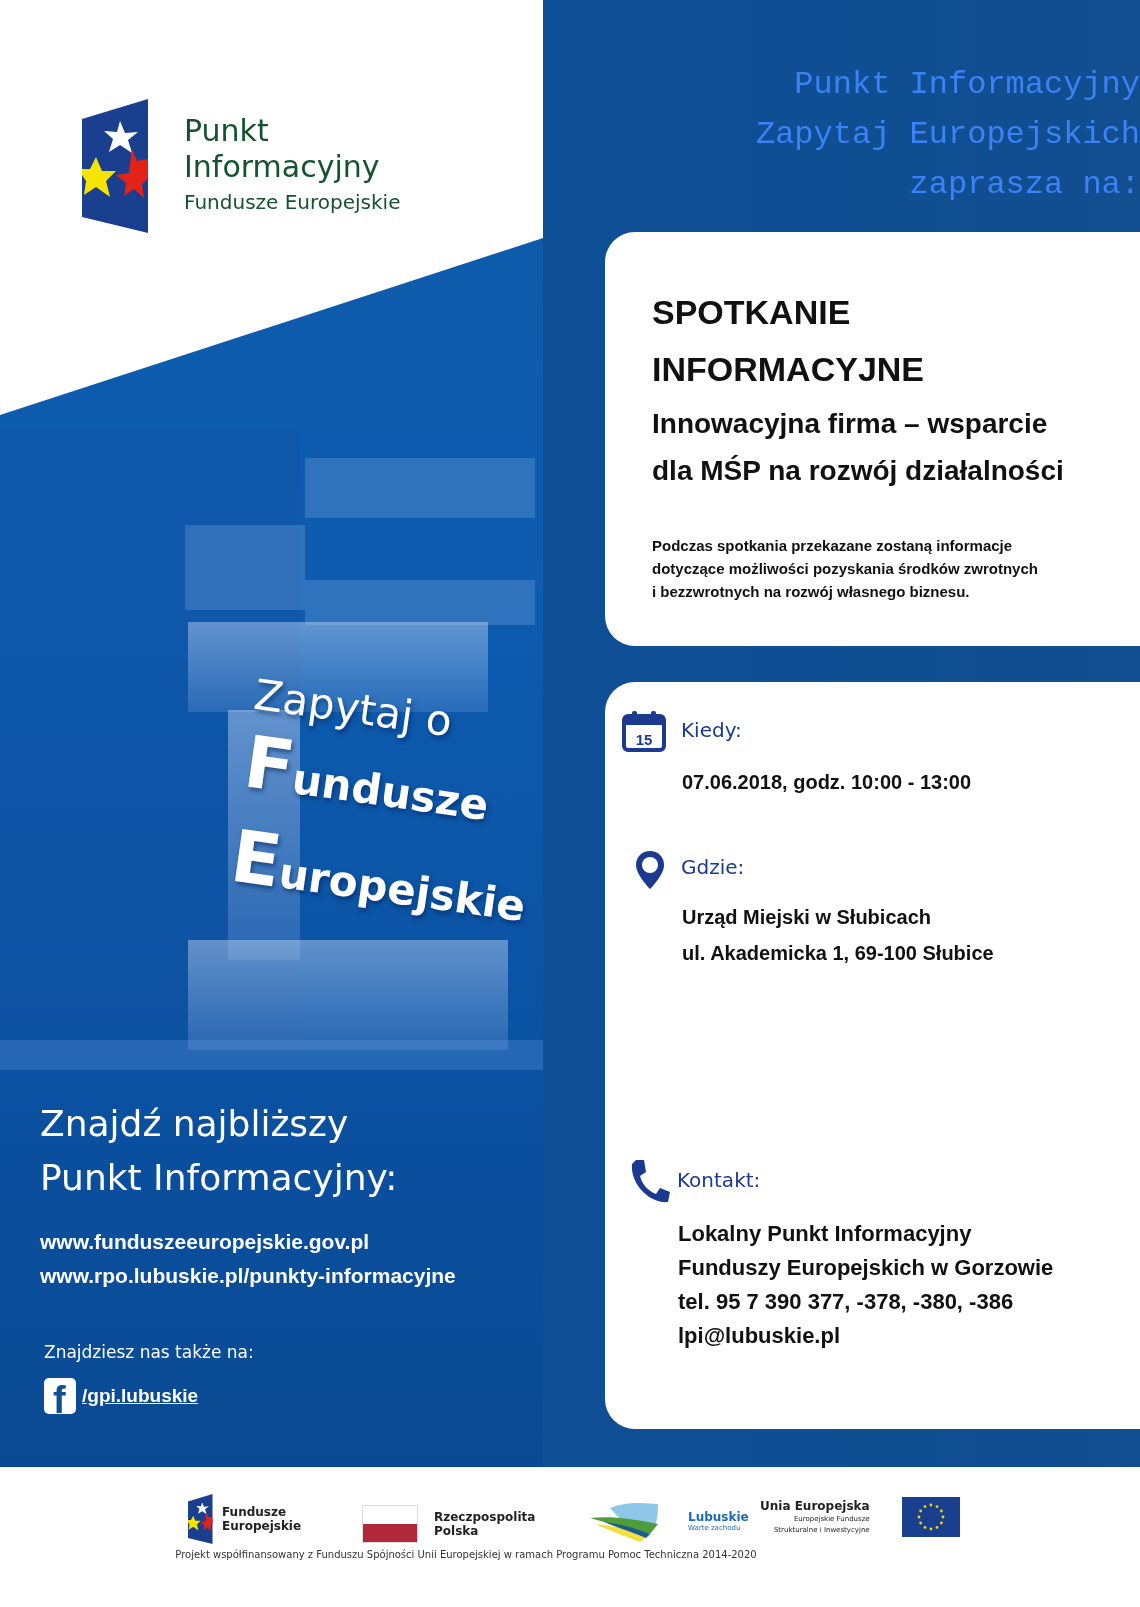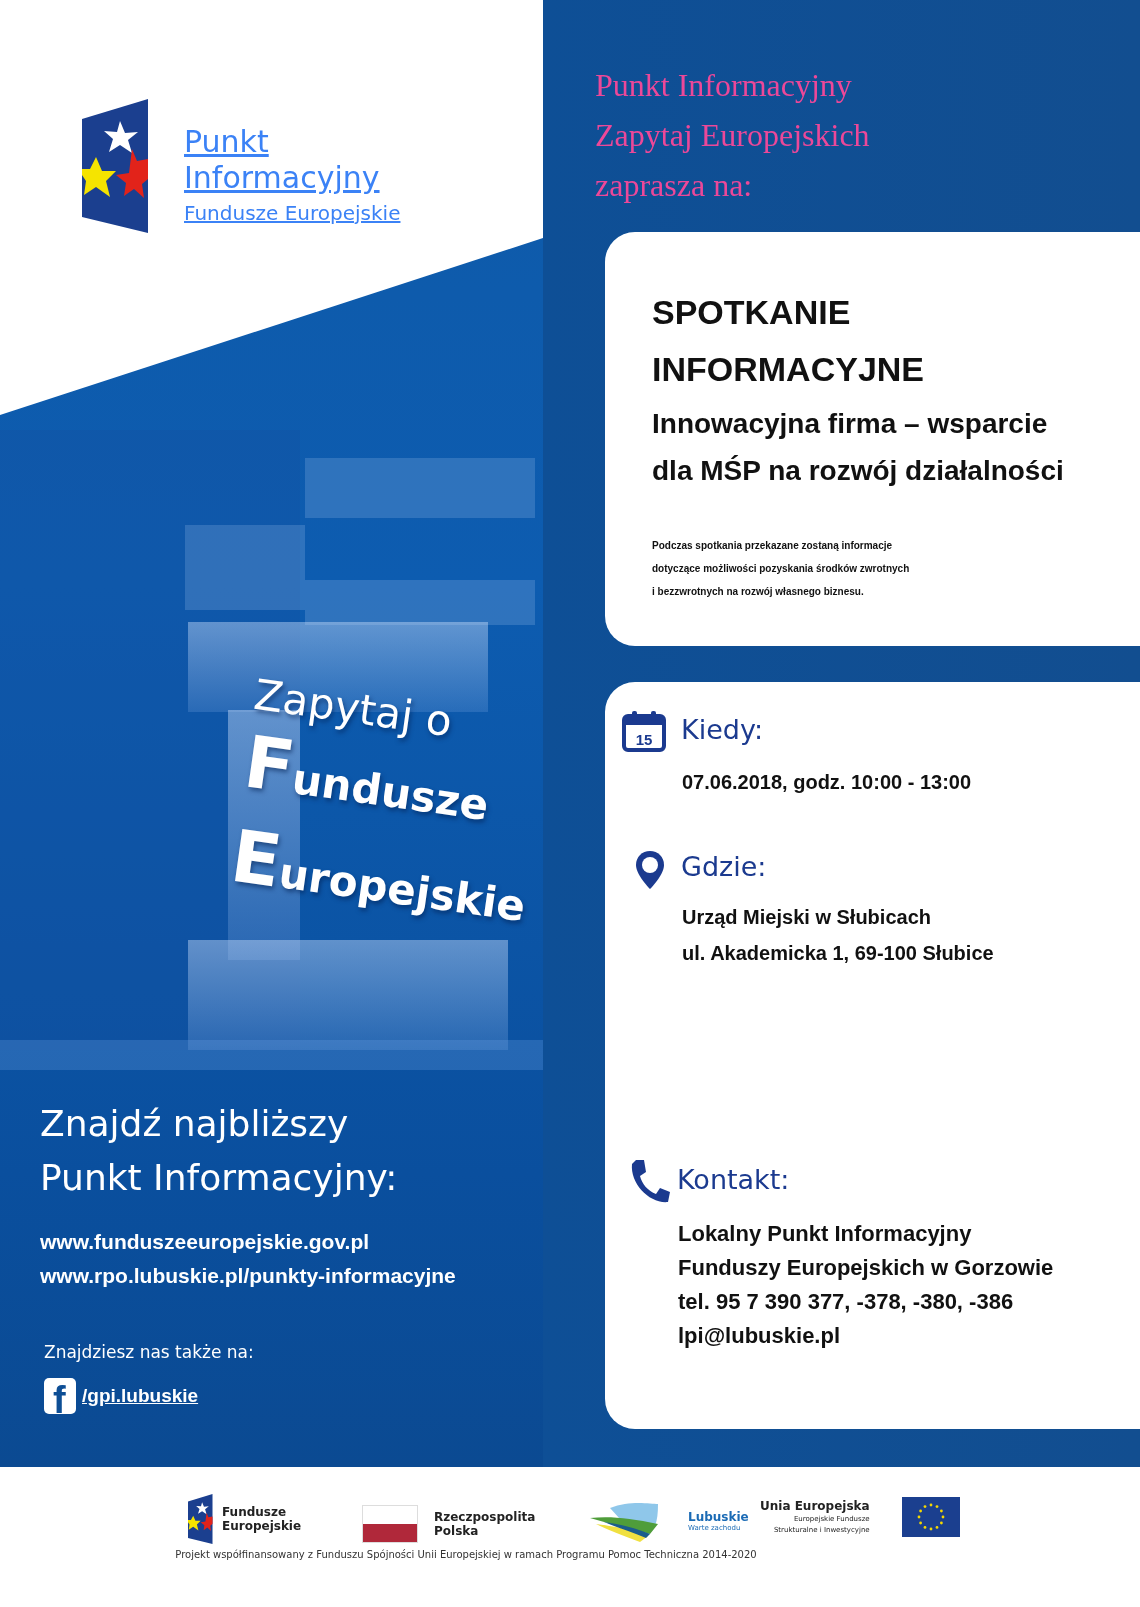--- a/index.html
+++ b/index.html
@@ -25,55 +25,55 @@
     background: #ffffff;
   }
 
   
   .deco { position: absolute; background: rgba(255,255,255,0.08); }
   .deco.light { background: rgba(170,200,240,0.22); }
   .deco.lighter { background: linear-gradient(180deg, rgba(200,220,250,0.45), rgba(120,165,225,0.25)); }
 
   
   .logo-mark { position: absolute; left: 82px; top: 99px; width: 70px; height: 134px; }
-  .logo-text { position: absolute; left: 184px; top: 124px; color: #3b82f6; font-family: "DejaVu Sans", sans-serif; text-decoration: underline; }
+  .logo-text { position: absolute; left: 184px; top: 113px; color: #14532d; font-family: "DejaVu Sans", sans-serif; }
   .logo-text .l1 { font-size: 30px; line-height: 36px; }
   .logo-text .l2 { font-size: 30px; line-height: 36px; }
   .logo-text .l3 { font-size: 20px; line-height: 34px; }
 
   
   .invite {
     position: absolute; left: 595px; top: 60px; width: 545px;
-    text-align: left; color: #ec4899; font-size: 32px; line-height: 50px;
-    font-family: Liberation Serif, serif;
+    text-align: right; color: #3b82f6; font-size: 32px; line-height: 50px;
+    font-family: Liberation Mono, monospace;
   }
 
   
   .card {
     position: absolute; left: 605px; width: 560px; background: #ffffff;
     border-radius: 30px 0 0 30px;
   }
   .card1 { top: 232px; height: 414px; }
   .card2 { top: 682px; height: 747px; }
 
   .event-title {
     position: absolute; left: 652px; top: 284px; width: 490px;
     font-weight: bold; color: #111; font-size: 34px; line-height: 57px;
   }
   .event-sub {
     position: absolute; left: 652px; top: 400px; width: 490px;
     font-weight: bold; color: #111; font-size: 28px; line-height: 47px;
   }
   .event-desc {
     position: absolute; left: 652px; top: 534px; width: 470px;
-    font-weight: bold; color: #111; font-size: 10px; line-height: 23px;
+    font-weight: bold; color: #111; font-size: 15px; line-height: 23px;
   }
 
   .section-label {
-    position: absolute; color: #1b3a8f; font-size: 27px; line-height: 34px;
+    position: absolute; color: #1b3a8f; font-size: 20px; line-height: 34px;
     font-family: "DejaVu Sans", sans-serif;
   }
   .section-value {
     position: absolute; color: #111; font-weight: bold; font-size: 20px; line-height: 36px;
   }
   .contact-value { font-size: 22px; line-height: 34px; }
 
   .icon { position: absolute; }
 
   

